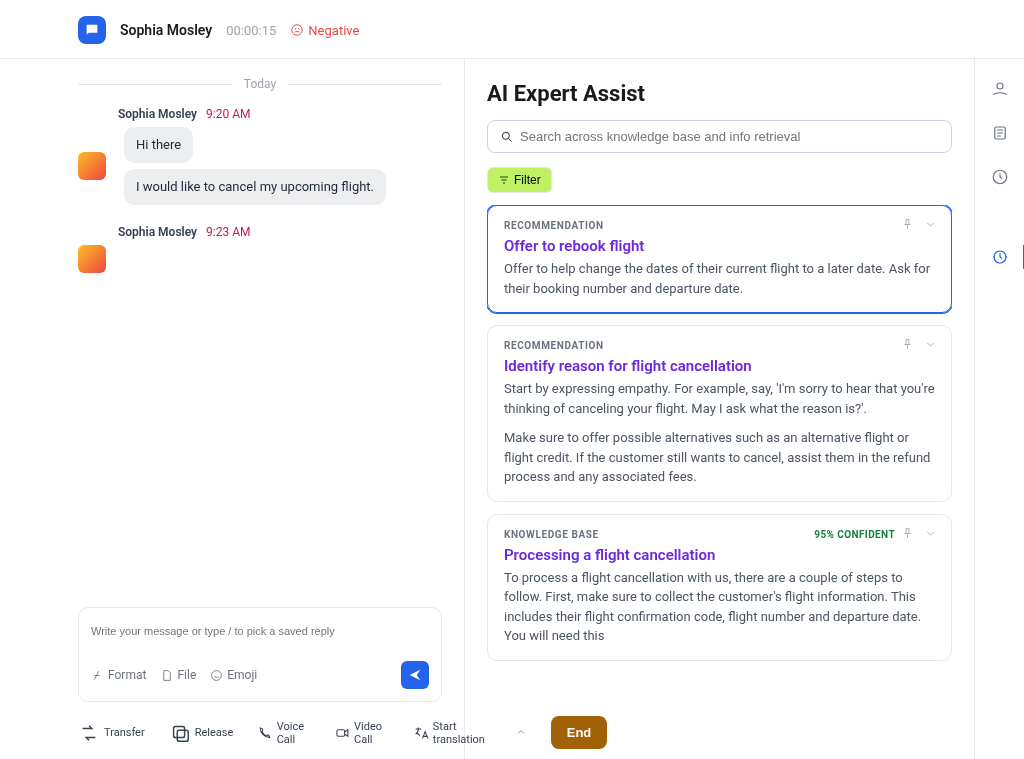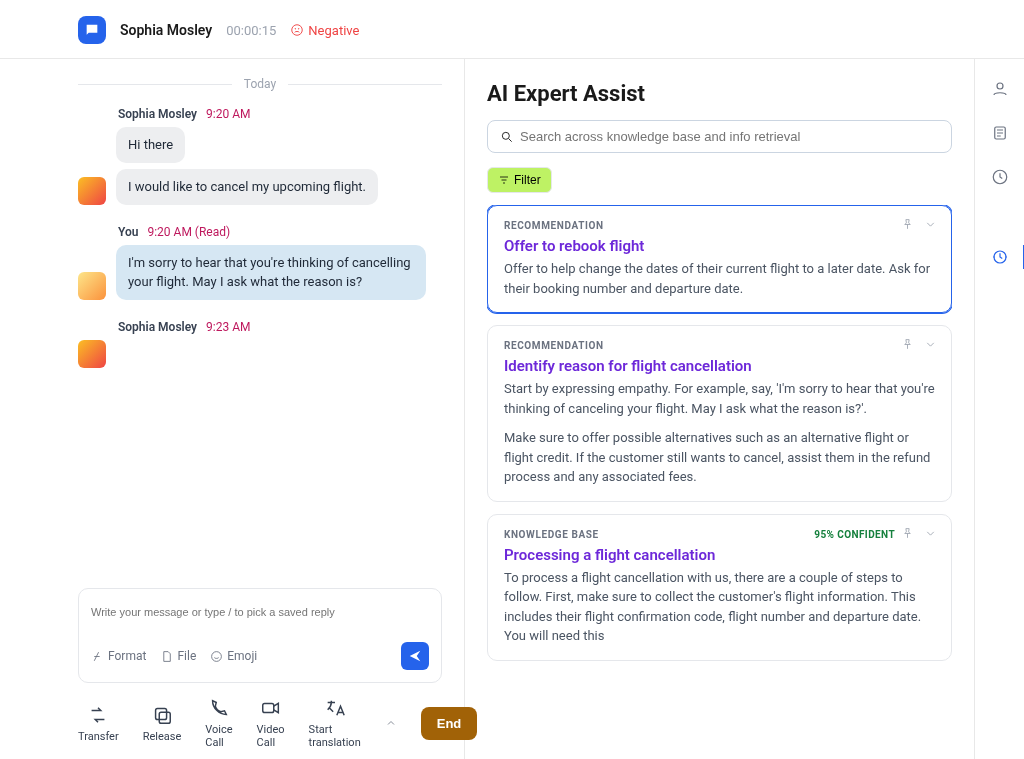--- a/index.html
+++ b/index.html
@@ -24,36 +24,36 @@
 .sentiment { color: #ef4444; font-size: 13px; display: flex; align-items: center; gap: 4px; }
 .main { display: flex; height: calc(759px - 55px); }
 .chat-panel { width: 465px; border-right: 1px solid #e8e8e8; display: flex; flex-direction: column; padding: 18px 22px 14px 78px; }
 .chat-body { flex: 1; overflow: hidden; }
 .date-separator { display: flex; align-items: center; gap: 12px; margin-bottom: 16px; font-size: 12px; color: #9ca3af; }
 .date-separator::before, .date-separator::after { content: ''; flex: 1; height: 1px; background: #e5e7eb; }
 .msg-block { margin-bottom: 20px; position: relative; }
 .msg-header { font-size: 12px; margin-bottom: 6px; margin-left: 40px; }
 .msg-header .sender { font-weight: 600; color: #374151; margin-right: 6px; }
 .msg-header .time { color: #be185d; }
-.msg-row { display: flex; gap: 10px; align-items: flex-end; }
+.msg-row { display: flex; gap: 18px; align-items: center; }
 .avatar { width: 28px; height: 28px; border-radius: 6px; flex-shrink: 0; background-size: cover; }
 .avatar.customer { background: linear-gradient(135deg,#fbbf24,#ef4444); }
 .avatar.agent { background: linear-gradient(135deg,#fde68a,#fb923c); }
 .bubbles { display: flex; flex-direction: column; gap: 6px; max-width: 310px; }
 .bubble { padding: 9px 12px; border-radius: 10px; font-size: 13px; line-height: 1.4; position: relative; }
 .bubble.customer { background: #edeef0; color: #1f2937; }
 .bubble.agent { background: #d6e7f3; color: #1f2937; }
 .composer { border: 1px solid #e5e7eb; border-radius: 10px; padding: 12px; margin-top: 10px; }
 .compose-input { width: 100%; border: none; outline: none; font-size: 11px; color: #6b7280; background: transparent; resize: none; }
 .compose-toolbar { display: flex; align-items: center; justify-content: space-between; margin-top: 22px; }
 .compose-tools { display: flex; gap: 14px; align-items: center; font-size: 12px; color: #6b7280; }
 .compose-tool { display: flex; gap: 4px; align-items: center; cursor: pointer; }
 .send-btn { width: 28px; height: 28px; background: #2563eb; border-radius: 6px; display: flex; align-items: center; justify-content: center; color: #fff; }
 .action-bar { display: flex; align-items: center; gap: 24px; padding-top: 14px; }
-.action-btn { display: flex; flex-direction: column; align-items: center; gap: 4px; font-size: 11px; color: #374151; cursor: pointer; }
+.action-btn { display: flex; flex-direction: row; align-items: center; gap: 4px; font-size: 11px; color: #374151; cursor: pointer; }
 .action-btn svg { width: 22px; height: 22px; stroke: #374151; }
 .end-btn { background: #a16207; color: #fff; border-radius: 8px; padding: 9px 16px; font-size: 13px; font-weight: 600; border: none; margin-left: auto; cursor: pointer; }
 .chevron-up { color: #6b7280; }
 .assist-panel { flex: 1; padding: 22px 22px 0 22px; display: flex; flex-direction: column; overflow: hidden; }
 .assist-title { font-size: 22px; font-weight: 700; margin-bottom: 14px; }
 .search-box { border: 1px solid #cbd5e1; border-radius: 8px; display: flex; align-items: center; gap: 6px; padding: 8px 12px; margin-bottom: 14px; }
 .search-box input { border: none; outline: none; font-size: 13px; flex: 1; color: #6b7280; background: transparent; }
 .filter-btn { border: 1px solid #e5e7eb; border-radius: 6px; padding: 5px 10px; font-size: 12px; display: inline-flex; gap: 4px; align-items: center; background: #bef264; cursor: pointer; margin-bottom: 12px; align-self: flex-start; }
 .cards { display: flex; flex-direction: column; gap: 12px; overflow: hidden; }
 .card { border: 1px solid #e5e7eb; border-radius: 10px; padding: 14px 16px; font-size: 13px; position: relative; }
@@ -108,32 +108,20 @@
         </div>
         <div class="msg-row">
           <div class="avatar customer"></div>
           <div class="bubbles" style="position:relative">
             <div class="bubble customer" style="align-self:flex-start">Hi there</div>
             <div class="bubble customer" style="align-self:flex-start;position:relative">I would like to cancel my upcoming flight.</div>
           </div>
         </div>
       </div>
 
-      <div class="msg-block">
-        <div class="msg-header">
-          <span class="sender">You</span>
-          <span class="time">9:20 AM (Read)</span>
-        </div>
-        <div class="msg-row">
-          <div class="avatar agent"></div>
-          <div class="bubbles">
-            <div class="bubble agent">I'm sorry to hear that you're thinking of cancelling your flight. May I ask what the reason is?</div>
-          </div>
-        </div>
-      </div>
 
       <div class="msg-block">
         <div class="msg-header">
           <span class="sender">Sophia Mosley</span>
           <span class="time">9:23 AM</span>
         </div>
         <div class="msg-row">
           <div class="avatar customer"></div>
         </div>
       </div>

